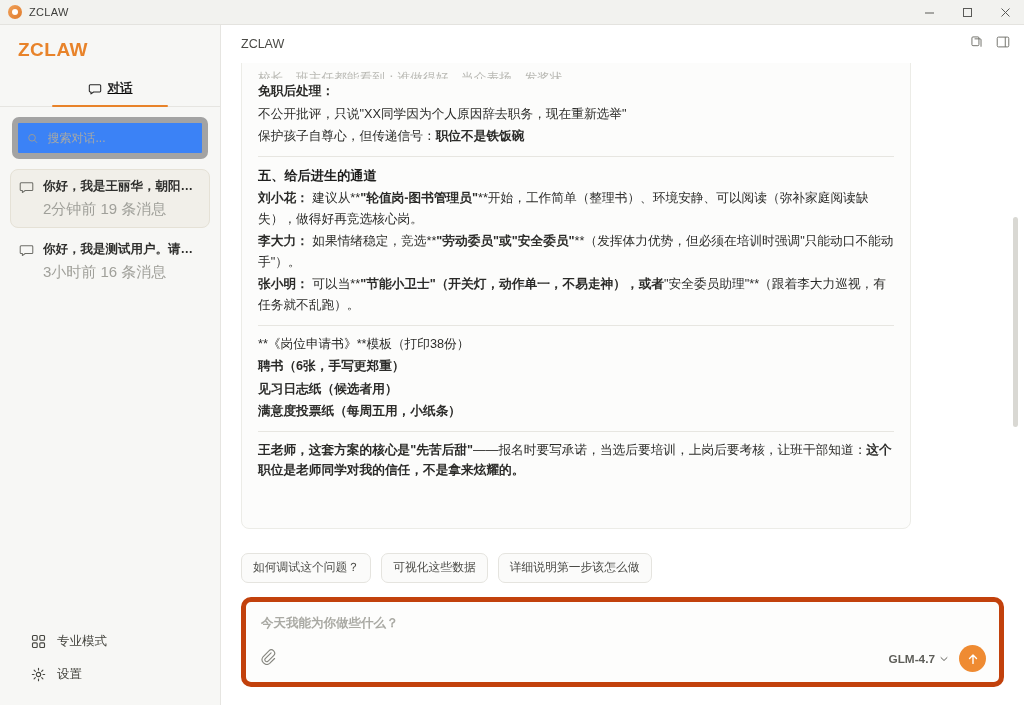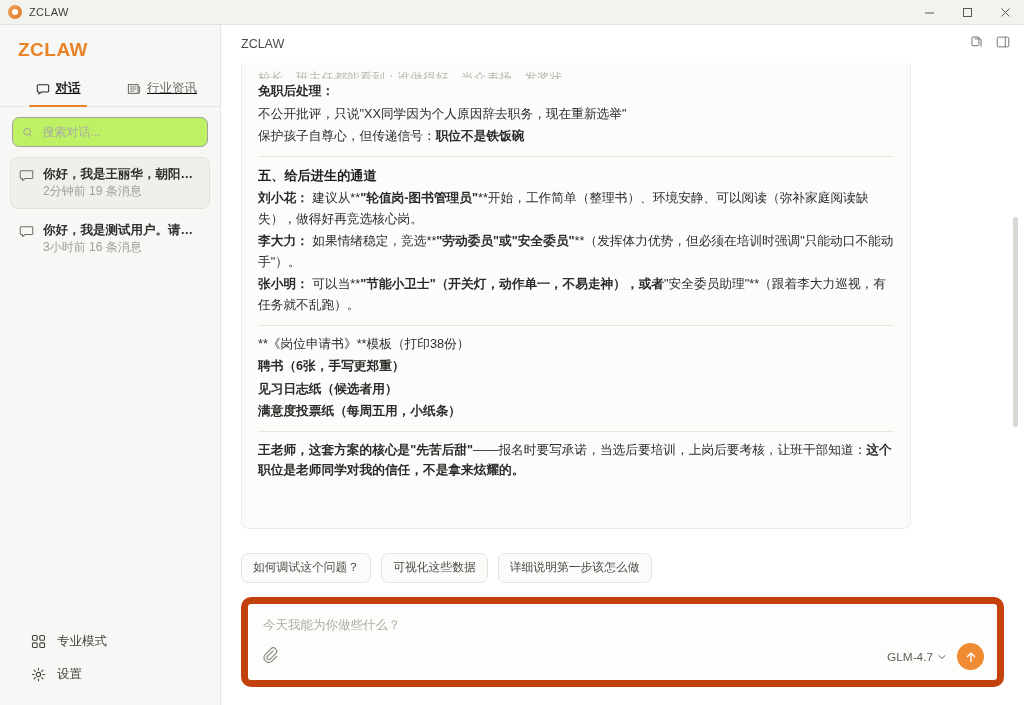--- a/index.html
+++ b/index.html
@@ -108,24 +108,24 @@
     content: "";
     position: absolute;
     left: 22%; right: 22%; bottom: -1px;
     height: 2px; background: #e8832a;
     border-radius: 2px;
   }
   .tab svg { display: block; }
 
   .search-wrap { padding: 10px 12px 6px; }
   .search-box {
-    height: 30px;
-    border: 1px solid #a3a3a3;
+    height: 42px;
+    border: 6px solid #a3a3a3;
     border-radius: 7px;
-    background: #bef264;
+    background: #3b82f6;
     display: flex;
     align-items: center;
     gap: 7px;
     padding: 0 9px;
   }
   .search-box input {
     border: none; outline: none; background: transparent;
     font-size: 12px; color: #3c3c3a;
     width: 100%;
     font-family: "Liberation Sans", sans-serif;
@@ -151,22 +151,23 @@
   .convo-title {
     font-size: 12.5px;
     color: #2f2f2d;
     font-weight: bold;
     white-space: nowrap;
     overflow: hidden;
     text-overflow: ellipsis;
     max-width: 158px;
   }
   .convo-meta {
-    font-size: 12px;
+    font-size: 15px;
     color: #a0a09a;
+    margin-top: 5px;
     white-space: nowrap;
   }
 
   .sidebar-footer {
     margin-top: auto;
     padding: 0 0 14px 13px;
   }
   .sb-item {
     display: flex;
     align-items: center;
@@ -249,26 +250,27 @@
     border: 1px solid #e5e4df;
     background: #fbfbfa;
     border-radius: 7px;
     font-size: 11.8px;
     color: #4b4b47;
     padding: 6px 11px;
   }
 
   .composer-wrap { padding: 14px 20px 18px; flex: 0 0 auto; }
   .composer {
-    border: 7px solid #c2410c;
+    border: 5px solid #c2410c;
     border-radius: 10px;
     background: #fdfdfc;
     height: 90px;
     position: relative;
     padding: 13px 15px;
+    font-weight: bold;
   }
   .composer .ph {
     font-size: 12.5px;
     color: #aaaaa4;
   }
   .composer-bar {
     position: absolute;
     left: 13px; right: 13px; bottom: 10px;
     display: flex;
     align-items: center;
@@ -344,30 +346,20 @@
 
     <div class="sidebar">
       <div class="brand">ZCLAW</div>
 
       <div class="tabs">
         <div class="tab active">
           <svg width="14" height="14" viewBox="0 0 16 16">
             <path d="M2.5 3.2h11a1 1 0 0 1 1 1v6.2a1 1 0 0 1-1 1H6.4L3.4 13.6v-2.2H2.5a1 1 0 0 1-1-1V4.2a1 1 0 0 1 1-1z" fill="none" stroke="currentColor" stroke-width="1.2" stroke-linejoin="round"></path>
           </svg>
           <span>对话</span>
-        </div>
-        <div class="tab">
-          <svg width="14" height="14" viewBox="0 0 16 16">
-            <rect x="1.6" y="3" width="11" height="10" fill="none" stroke="currentColor" stroke-width="1.2"></rect>
-            <line x1="3.4" y1="5.6" x2="10.8" y2="5.6" stroke="currentColor" stroke-width="1"></line>
-            <line x1="3.4" y1="8" x2="10.8" y2="8" stroke="currentColor" stroke-width="1"></line>
-            <line x1="3.4" y1="10.4" x2="8.4" y2="10.4" stroke="currentColor" stroke-width="1"></line>
-            <path d="M12.6 5.6h1.8v6.2a1.2 1.2 0 0 1-1.8 1" fill="none" stroke="currentColor" stroke-width="1.1"></path>
-          </svg>
-          <span>行业资讯</span>
         </div>
       </div>
 
       <div class="search-wrap">
         <div class="search-box">
           <svg width="13" height="13" viewBox="0 0 16 16">
             <circle cx="7" cy="7" r="4.6" fill="none" stroke="#9b9b95" stroke-width="1.3"></circle>
             <line x1="10.4" y1="10.4" x2="14" y2="14" stroke="#9b9b95" stroke-width="1.3"></line>
           </svg>
           <input type="text" placeholder="搜索对话..." style="">

